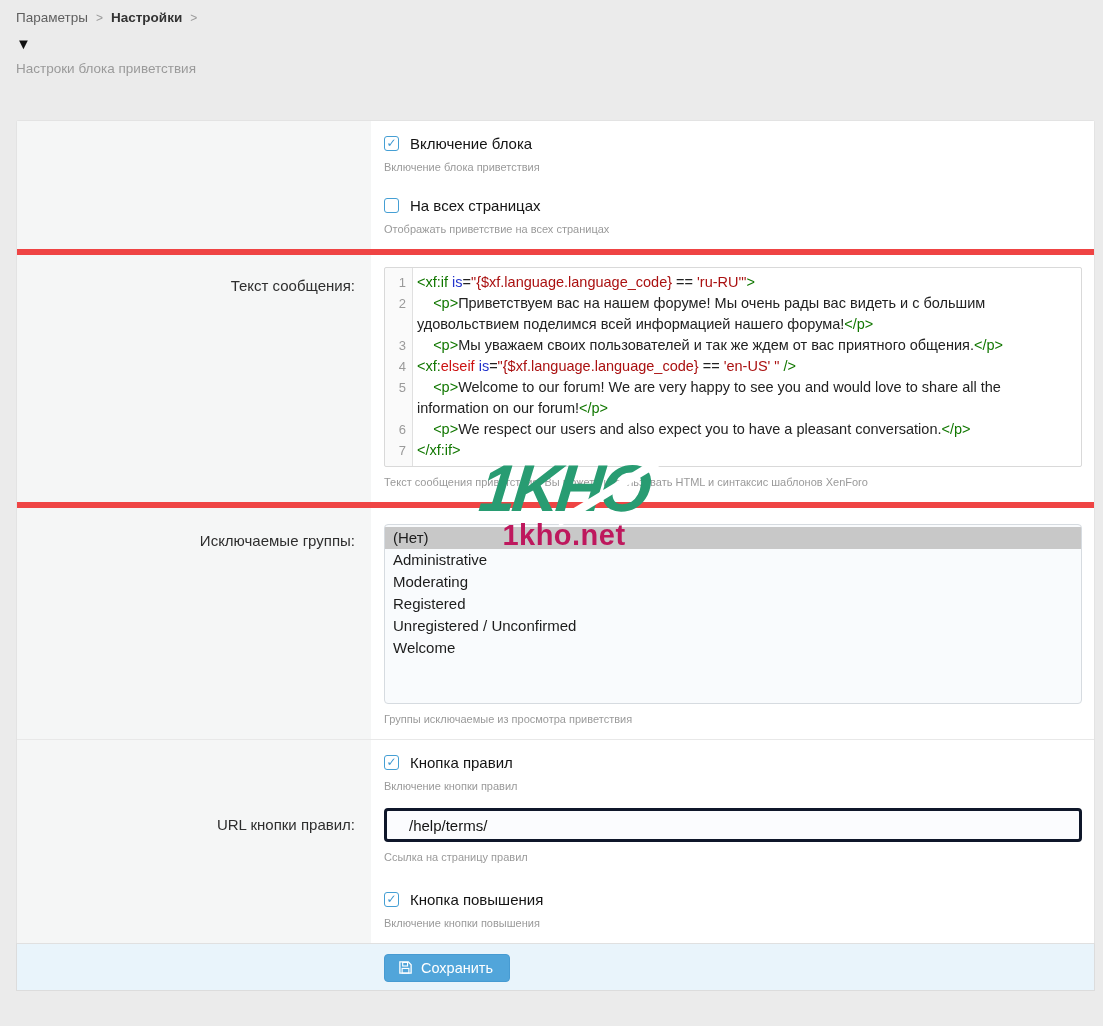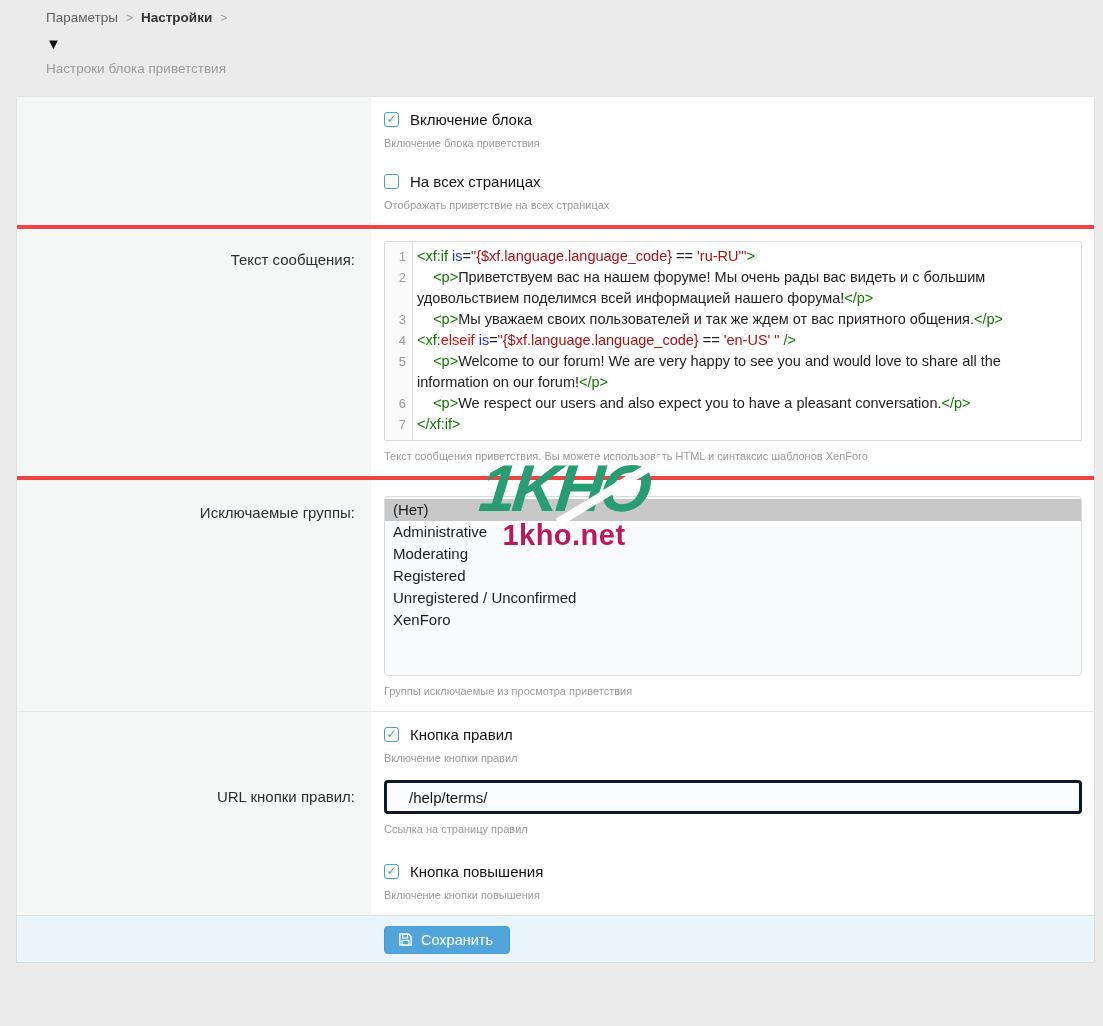--- a/index.html
+++ b/index.html
@@ -1,32 +1,32 @@
 <!DOCTYPE html>
 <html><head>
 <meta charset="utf-8">
 <style>
   * { margin:0; padding:0; box-sizing:border-box; }
   html,body { width:1103px; height:1026px; overflow:hidden; }
   body { background:#ebebeb; font-family:"Liberation Sans","DejaVu Sans",sans-serif; color:#222; position:relative; }
 
   
-  .header { padding:10px 16px 12px 16px; height:96px;margin-left:30px; }
+  .header { padding:10px 16px 12px 16px; height:120px; }
   .breadcrumb { font-size:13.5px; color:#6b6b6b; display:flex; align-items:center; gap:8px; }
   .breadcrumb .sep { color:#9a9a9a; font-size:12px; }
   .breadcrumb .crumb { color:#5f5f5f; cursor:pointer; }
   .breadcrumb .crumb.current { color:#333; font-weight:bold; }
   .page-title { margin-top:10px; font-size:27px; font-weight:400; color:#141414; display:flex; align-items:center; gap:10px; }
   .title-caret { font-size:15px; color:#111; cursor:pointer; }
   .sub-title { margin-top:9px; font-size:13.5px; color:#9a9a9a; }
 
   
   .panel { margin:0 8px 0 16px; width:1079px; background:#fff; border:1px solid #e3e3e3; border-bottom:none; border-radius:3px 3px 0 0; }
   .section { display:flex; }
-  .section + .section { border-top:4px solid #ef4444; }
+  .section + .section { border-top:6px solid #ef4444; }
   .section-stack { border-top:1px solid #e8e8e8; }
   .section-stack .section { border-top:none; }
   .label-col { width:354px; flex:0 0 354px; background:#f5f6f6; text-align:right; padding:0 16px 0 0; font-size:15px; color:#2e2e2e; }
   .content-col { flex:1; background:#fff; padding:14px 12px 14px 13px; }
   .hint { color:#9a9a9a; font-size:11px; margin-top:9px; }
 
   
   .cb-row { display:flex; align-items:center; gap:11px; }
   .cb { width:15px; height:15px; border:1px solid #459fd4; border-radius:3px; background:#fff; display:inline-flex; align-items:center; justify-content:center; flex:0 0 15px; cursor:pointer; }
   .cb.checked::after { content:"\2713"; color:#3e97d0; font-size:12px; font-weight:bold; line-height:1; margin-top:-1px; }
@@ -150,21 +150,21 @@
 
   <div class="section">
     <div class="label-col pad-top-c">Исключаемые группы:</div>
     <div class="content-col" style="padding-top:16px;">
       <div class="multi-select">
           <div class="ms-option selected">(Нет)</div>
           <div class="ms-option">Administrative</div>
           <div class="ms-option">Moderating</div>
           <div class="ms-option">Registered</div>
           <div class="ms-option">Unregistered / Unconfirmed</div>
-          <div class="ms-option">XenForo</div>
+          <div class="ms-option">Welcome</div>
         </div>
       <div class="hint">Группы исключаемые из просмотра приветствия</div>
     </div>
   </div>
 
   <div class="section-stack">
     <div class="section">
       <div class="label-col"></div>
       <div class="content-col" style="padding-bottom:6px;">
         <div class="cb-block">

